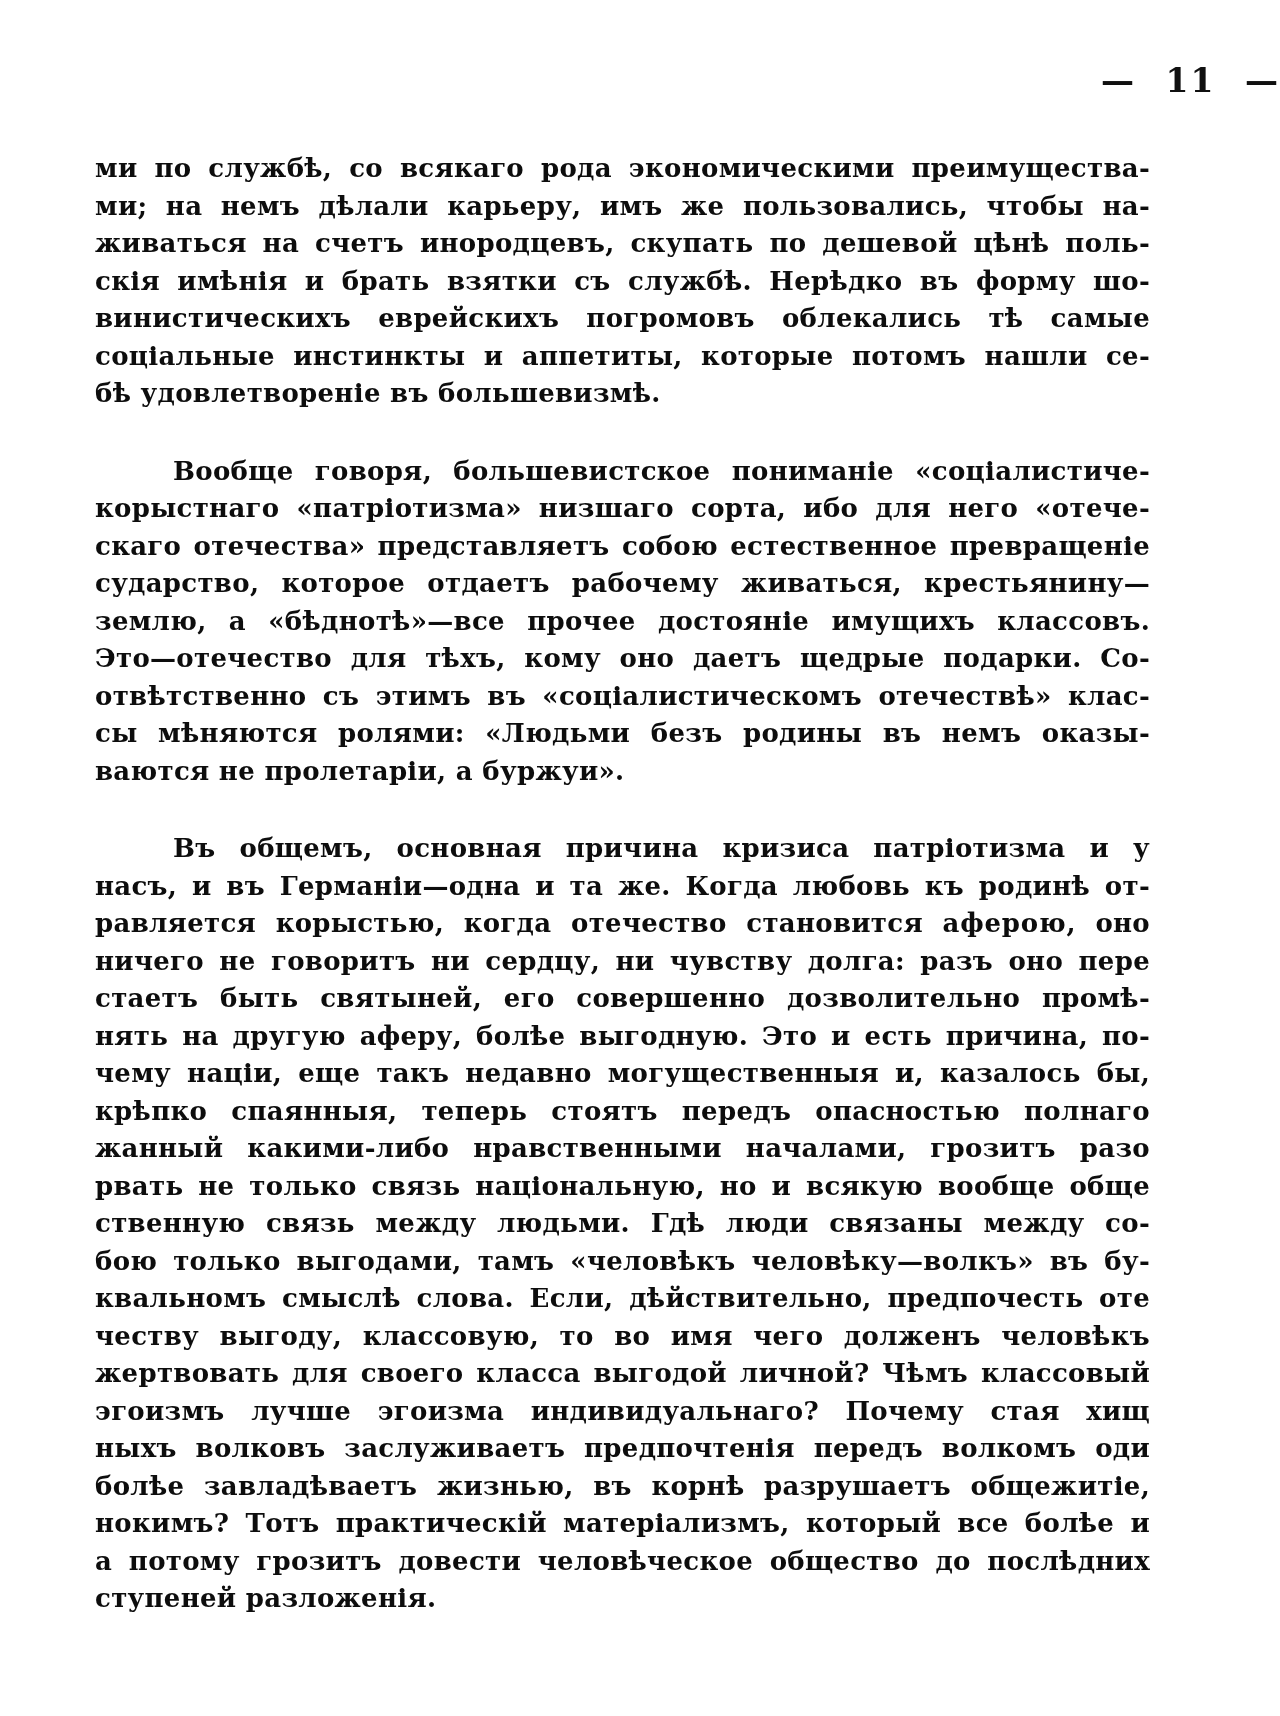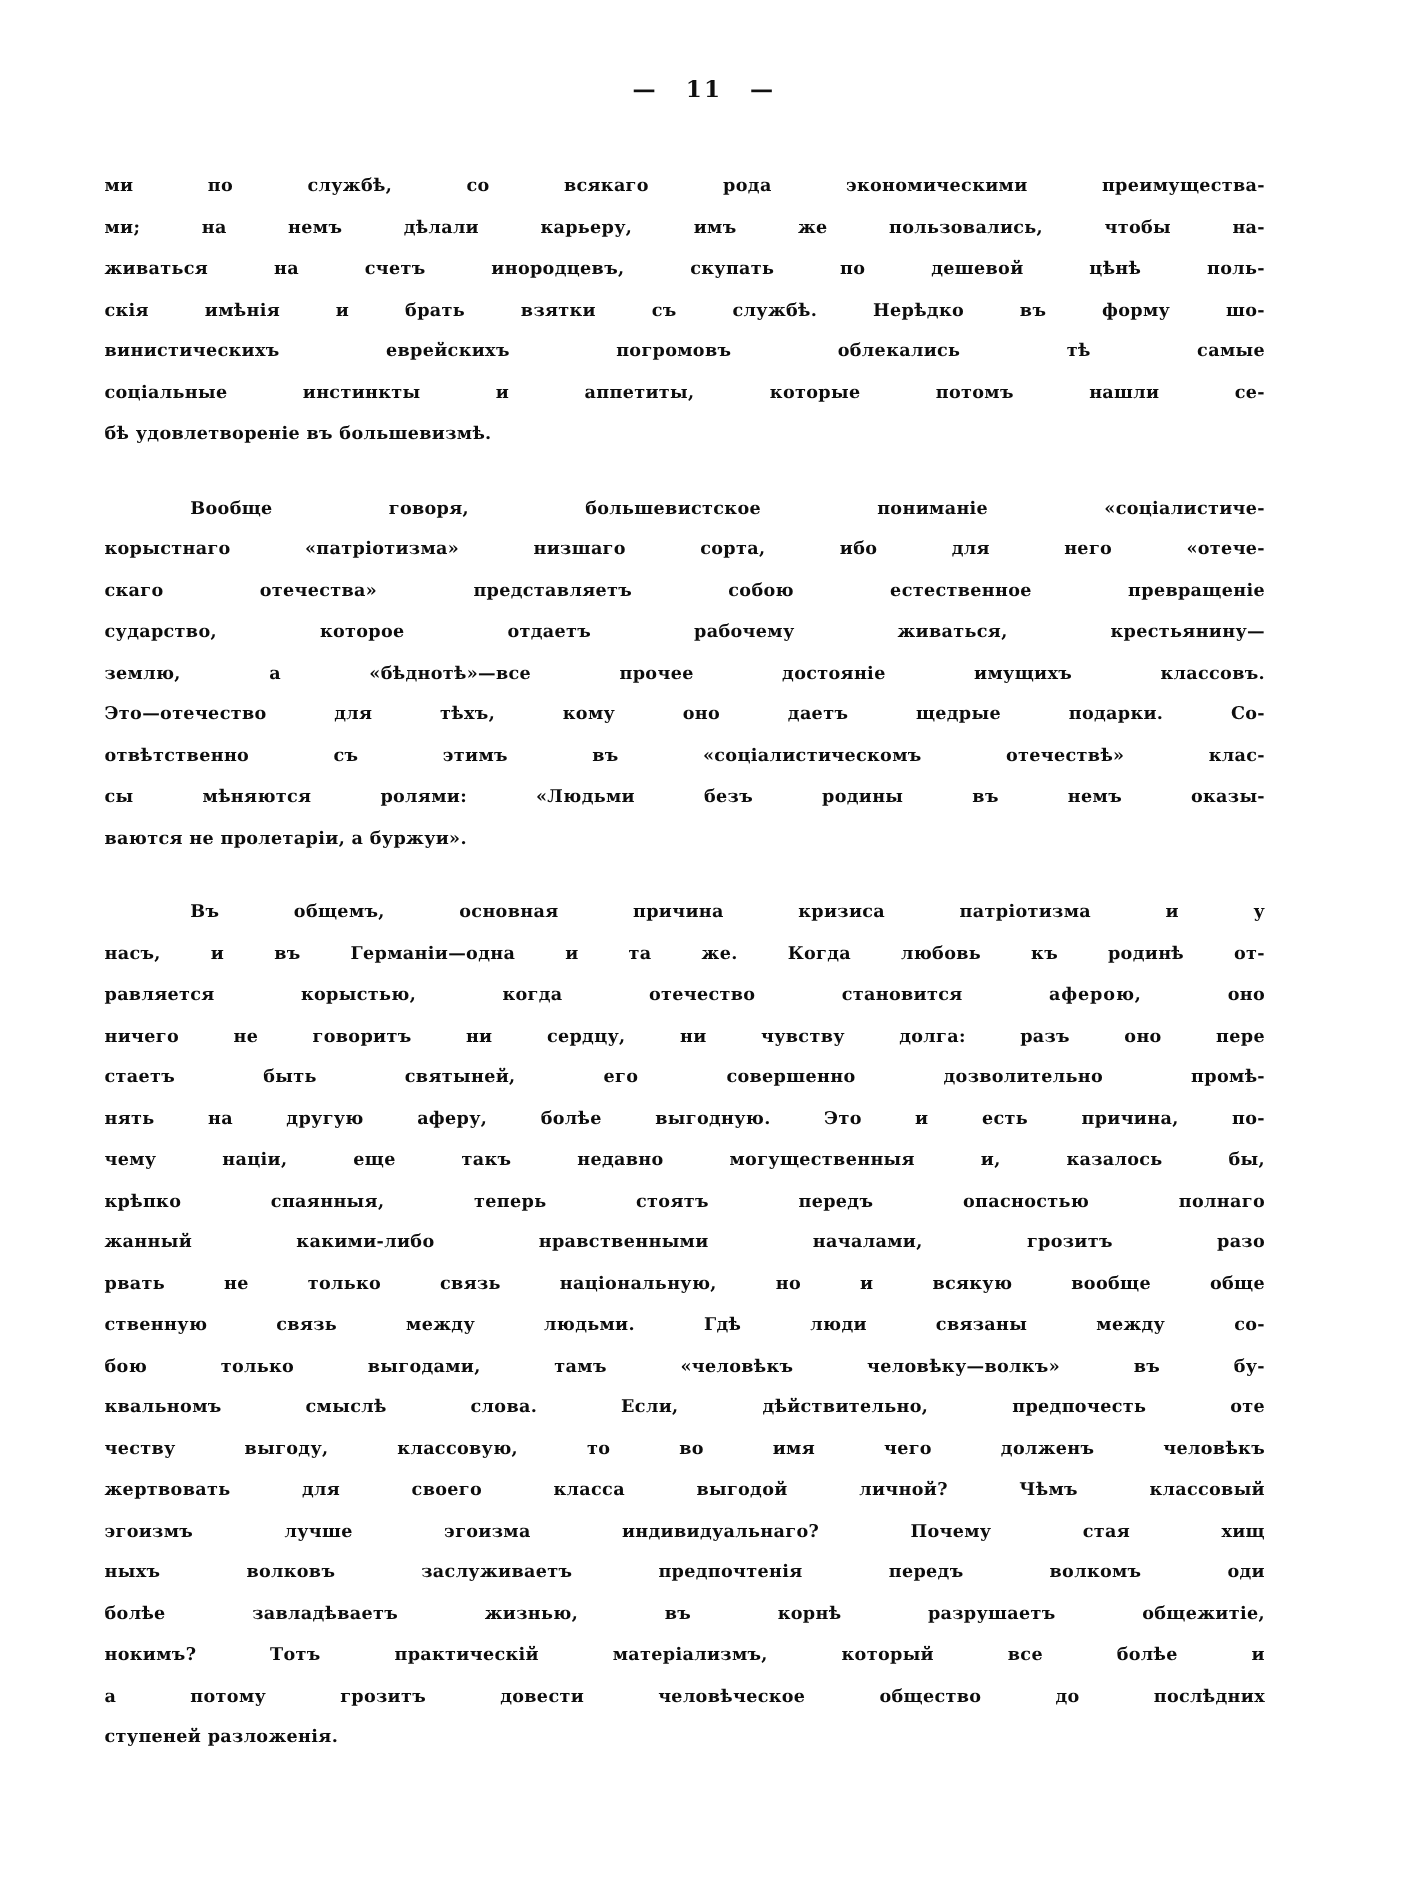--- a/index.html
+++ b/index.html
@@ -13,33 +13,33 @@
     height: 1716px;
     background: #ffffff;
     overflow: hidden;
     color: #0d0d0d;
     font-family: "DejaVu Serif", serif;
     font-weight: 600;
     -webkit-font-smoothing: antialiased;
   }
   .pageno {
     padding-top: 64px;
-    text-align: center;
-    font-size: 21px;
+    text-align: right;
+    font-size: 33px;
     line-height: 34px;
     letter-spacing: 2px;
     word-spacing: 16px;
     color: #101010;
   }
   .body-text {
     margin: 52px 130px 0 95px; 
-    font-size: 16px;
+    font-size: 26px;
   }
   .para { margin: 0; }
-  .para + .para { margin-top: 30px; }
+  .para + .para { margin-top: 40px; }
   .line {
     line-height: 37.5px;
     height: 37.5px;
     text-align: justify;
     text-align-last: justify;
     letter-spacing: 0.3px;
     white-space: normal;
     overflow: visible;
   }
   .line.last {

